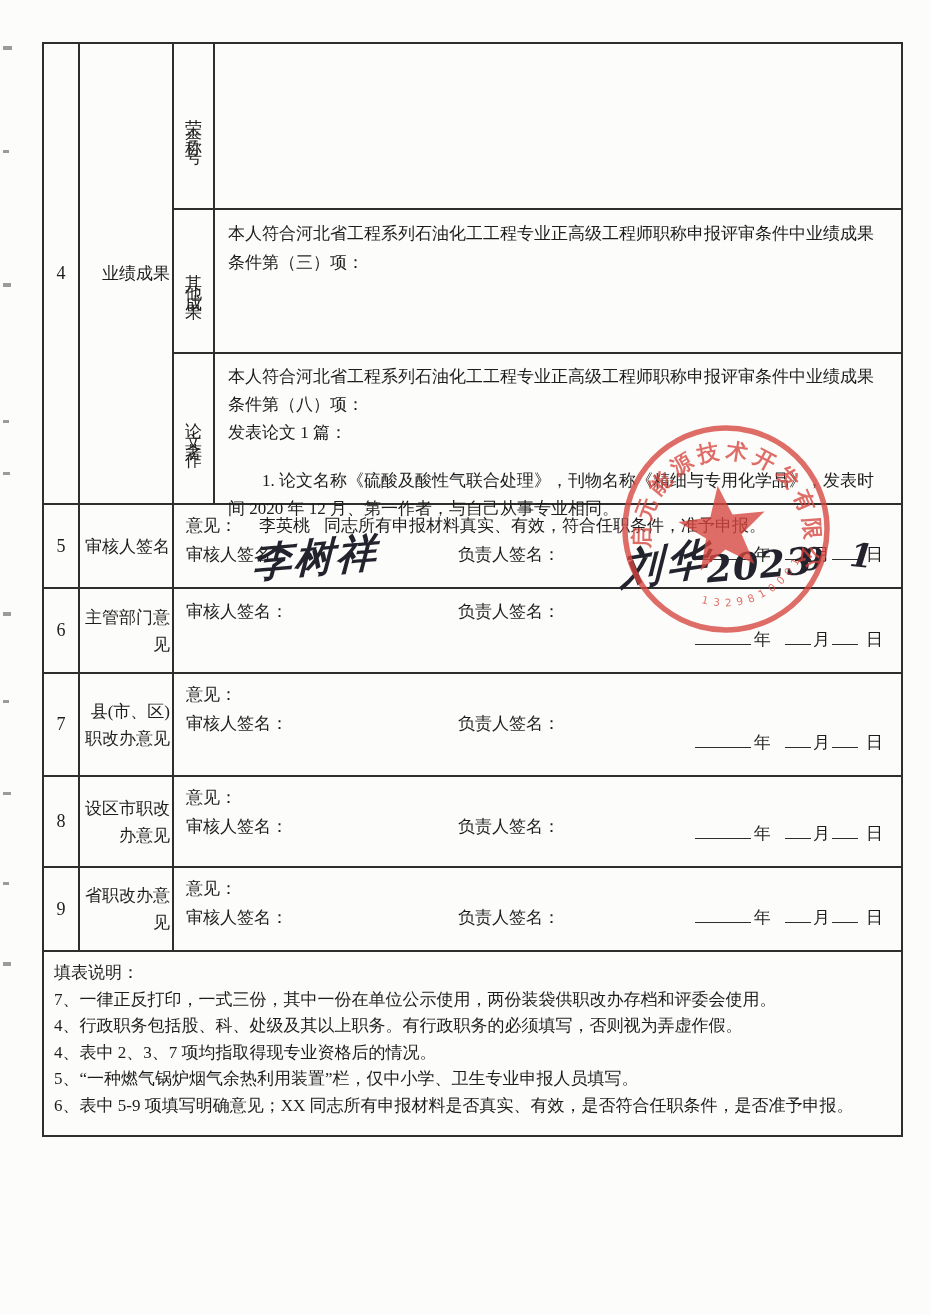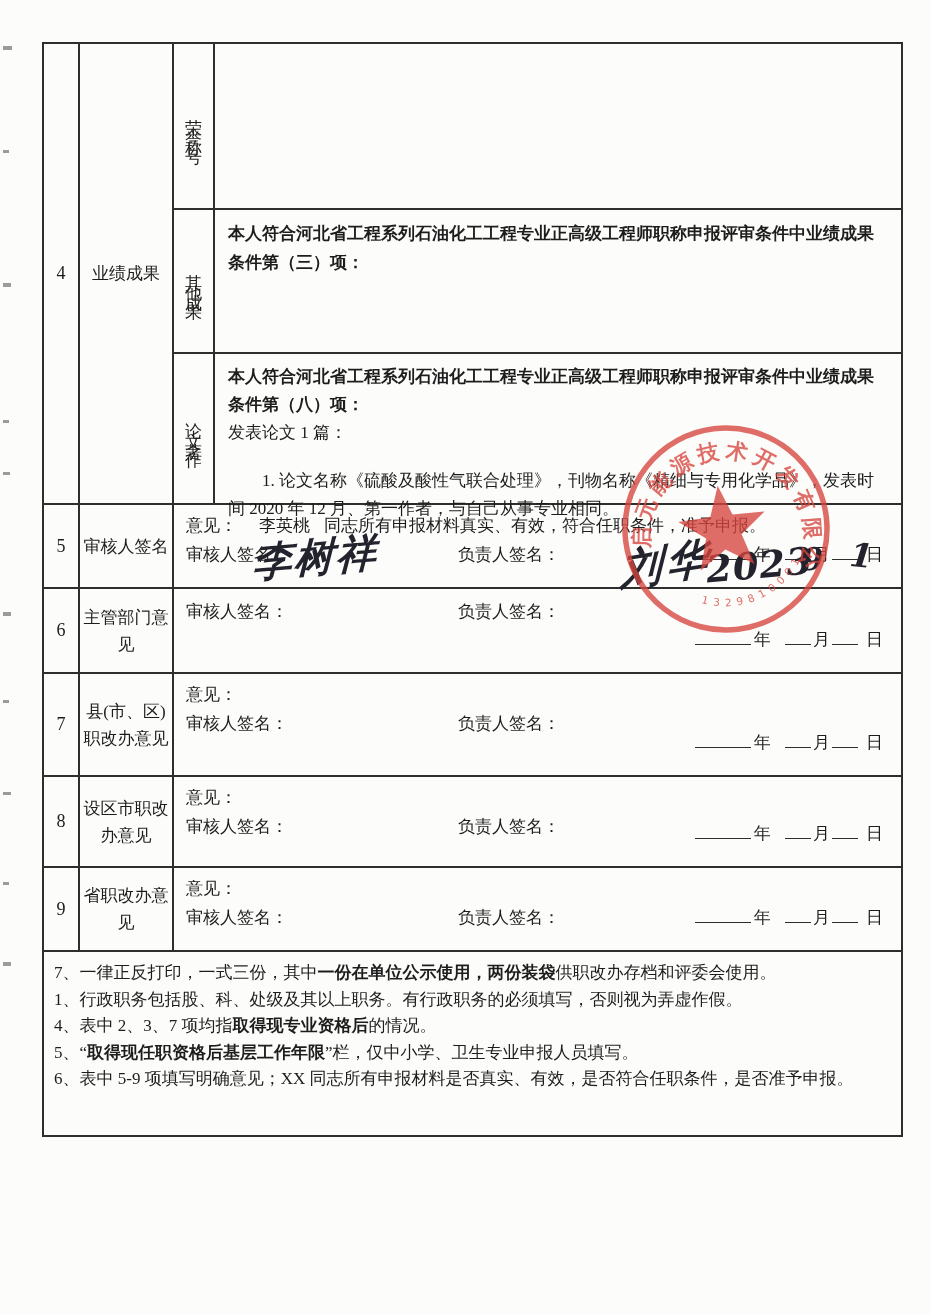--- a/index.html
+++ b/index.html
@@ -23,21 +23,21 @@
   .trow:last-child{border-bottom:none;}
   .cell{box-sizing:border-box;}
   .cell-num{
     width:36px;flex:0 0 36px;border-right:2px solid #2e2e2e;
     display:flex;align-items:center;justify-content:center;
     font-size:18px;
   }
   .cell-label{
     width:94px;flex:0 0 94px;border-right:2px solid #2e2e2e;
     display:flex;align-items:center;justify-content:center;
-    font-size:17px;line-height:27px;text-align:center;
+    font-size:17px;line-height:27px;text-align:right;
   }
   .cell-label .lbl{width:88px;}
   .cell-content{
     flex:1 1 auto;position:relative;
     padding:7px 10px 6px 12px;
     font-size:17px;line-height:27px;
   }
   
   .row4-right{flex:1 1 auto;display:flex;flex-direction:column;}
   .subrow{display:flex;border-bottom:2px solid #2e2e2e;box-sizing:border-box;}
@@ -48,21 +48,21 @@
   }
   .cell-sub .vtext{
     writing-mode:vertical-rl;text-orientation:upright;
     font-size:17px;letter-spacing:10px;line-height:1;
   }
   .sub-content{
     flex:1 1 auto;box-sizing:border-box;
     padding:9px 12px 6px 13px;
     font-size:17px;line-height:29px;
   }
-  .b{font-weight:bold;}
+  .b{font-weight:normal;}
   .indent{text-indent:34px;margin-top:20px;}
   
   .op-line{white-space:nowrap;}
   .op-gap{display:inline-block;min-width:22px;}
   .op-gap-wide{display:inline-block;min-width:72px;}
   .applicant{display:inline-block;margin-right:14px;}
   .sign-line{display:flex;margin-top:2px;}
   .sign-reviewer{width:272px;flex:0 0 272px;}
   .date-line{
     position:absolute;right:18px;bottom:19px;
@@ -230,24 +230,25 @@
         </div>
         <div class="date-line">
           <span class="blank blank-y"></span><span>年</span>
           <span class="blank blank-m"></span><span>月</span><span class="blank blank-d"></span><span>日</span>
         </div>
       </div>
     </div>
 
     <div class="trow" style="height:183px;">
       <div class="notes">
+        <p>填表说明：</p>
         <p><span>7、一律正反打印，一式三份，其中</span><span class="b">一份在单位公示使用，两份装袋</span><span>供职改办存档和评委会使用。</span></p>
-        <p><span>1、行政职务包括股、科、处级及其以上职务。有行政职务的必须填写，否则视为弄虚作假。</span><span class="b"></span><span></span></p>
+        <p><span>4、行政职务包括股、科、处级及其以上职务。有行政职务的必须填写，否则视为弄虚作假。</span><span class="b"></span><span></span></p>
         <p><span>4、表中 2、3、7 项均指</span><span class="b">取得现专业资格后</span><span>的情况。</span></p>
-        <p><span>5、“</span><span class="b">取得现任职资格后基层工作年限</span><span>”栏，仅中小学、卫生专业申报人员填写。</span></p>
+        <p><span>5、“</span><span class="b">一种燃气锅炉烟气余热利用装置</span><span>”栏，仅中小学、卫生专业申报人员填写。</span></p>
         <p><span>6、表中 5-9 项填写明确意见；XX 同志所有申报材料是否真实、有效，是否符合任职条件，是否准予申报。</span><span class="b"></span><span></span></p>
       </div>
     </div>
 
   </div>
 
   <div class="hw hw-sig1">李树祥</div>
   <div class="hw hw-sig2">刘华</div>
   <div class="hw hw-year">2023</div>
   <div class="hw hw-month">9</div>

